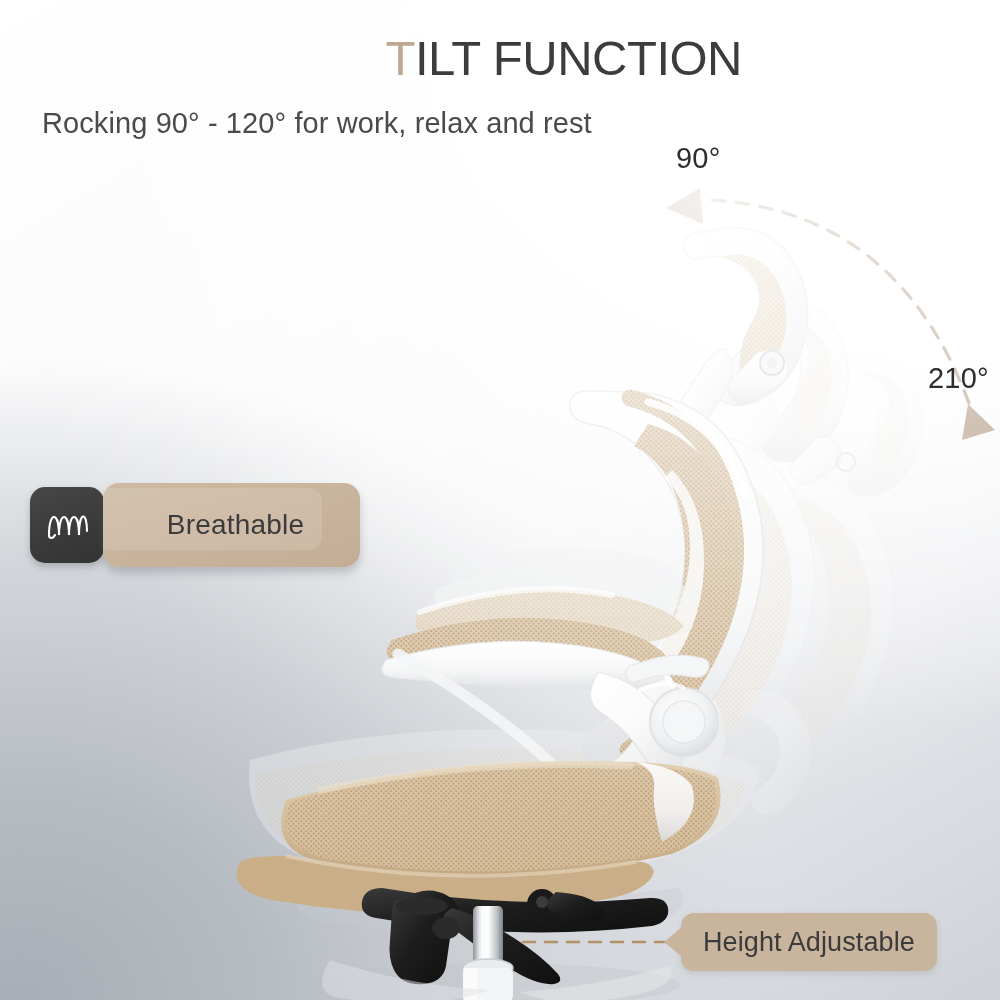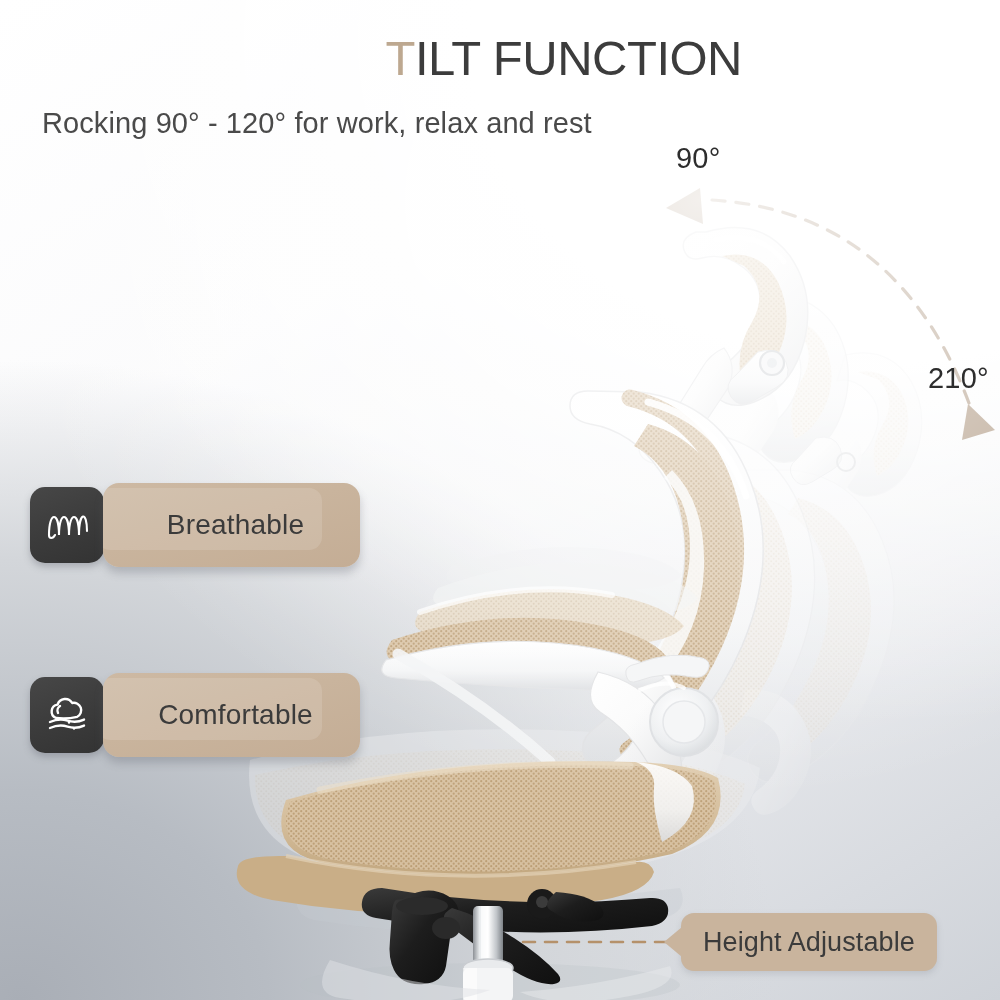--- a/index.html
+++ b/index.html
@@ -357,37 +357,20 @@
           <path d="M6 30 C 6 6, 16 6, 16 30 C 16 6, 26 6, 26 30 C 26 6, 36 6, 36 30 C 36 6, 44 6, 44 26"></path>
           <path d="M6 30 C 6 34, 10 34, 12 30"></path>
         </g>
       </svg>
     </div>
     <div class="badge-panel">
       <span class="badge-label">Breathable</span>
     </div>
   </div>
 
-  <div class="badge" style="top:673px">
-    <div class="badge-icon">
-      <svg width="48" height="44" viewBox="0 0 48 44">
-        <g fill="none" stroke="#ffffff" stroke-width="2.4" stroke-linecap="round" stroke-linejoin="round">
-          <path d="M13 25 a7 7 0 0 1 1.6 -13.4 a8 8 0 0 1 14.6 -1.6 a7.4 7.4 0 0 1 5 13.8 q-10.6 2.6 -21.2 1.2 z"></path>
-          <path d="M17 13 a5.5 5.5 0 0 0 -2 7"></path>
-          <path d="M7 29 q9 -4 17.5 -1.4 q8.5 2.6 16.5 -1"></path>
-          <path d="M7 35 q9 -4 17.5 -1.4 q8.5 2.6 16.5 -1"></path>
-        </g>
-        <circle cx="26" cy="29.6" r="1.2" fill="#ffffff"></circle>
-        <circle cx="31" cy="35.6" r="1.2" fill="#ffffff"></circle>
-      </svg>
-    </div>
-    <div class="badge-panel">
-      <span class="badge-label">Comfortable</span>
-    </div>
-  </div>
 
   <div class="angle-label" id="angle-90">90°</div>
   <div class="angle-label" id="angle-120">210°</div>
 
   <div id="height-callout">
     <span class="hc-text">Height Adjustable</span>
   </div>
 
 </div>
 

